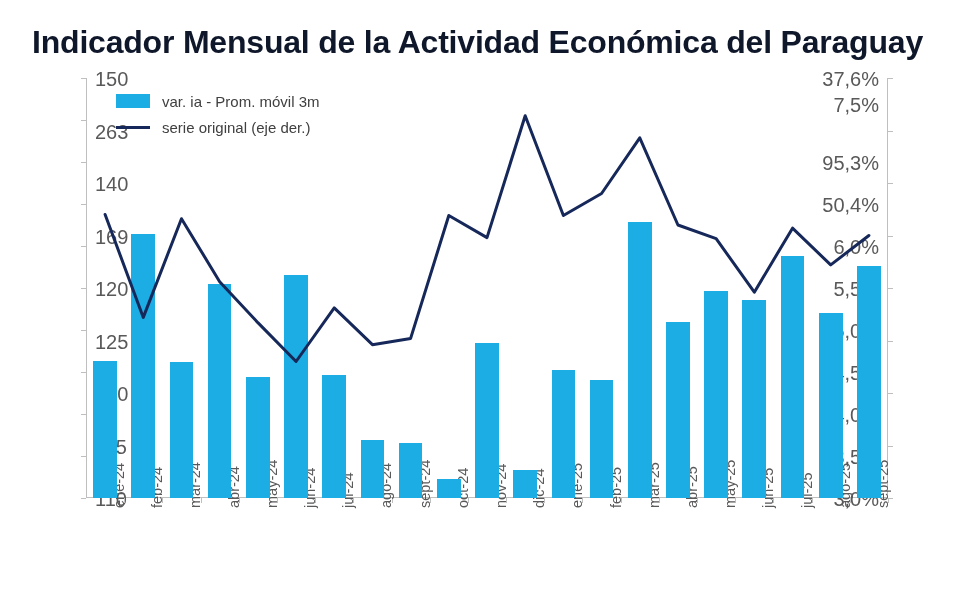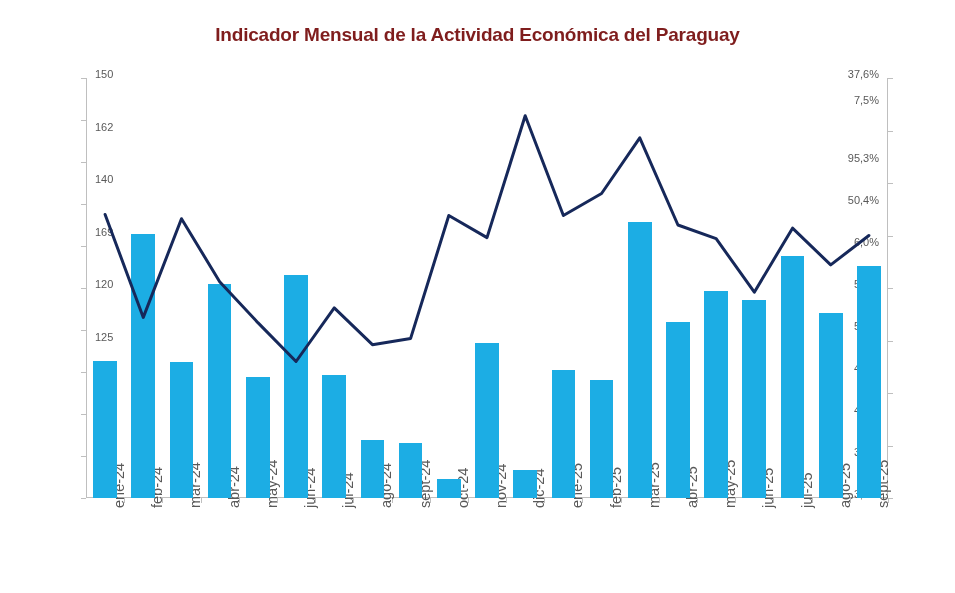--- a/index.html
+++ b/index.html
@@ -17,23 +17,23 @@
     position: relative;
     width: 955px;
     height: 593px;
   }
   #chart-title {
     position: absolute;
     top: 24px;
     left: 0;
     width: 955px;
     text-align: center;
-    font-size: 19px;
+    font-size: 32px;
     font-weight: bold;
-    color: #7f1d1d;
+    color: #0f172a;
     letter-spacing: -0.2px;
   }
   
   #plot {
     position: absolute;
     left: 86px;
     top: 78px;
     width: 802px;
     height: 420px;
   }
@@ -75,21 +75,21 @@
   }
   .tick-mark-bottom {
     position: absolute;
     bottom: -5px;
     width: 1px;
     height: 5px;
     background: #bfbfbf;
   }
   .ytick-label {
     position: absolute;
-    font-size: 11px;
+    font-size: 20px;
     color: #595959;
     text-align: right;
     white-space: nowrap;
   }
   .ytick-label.left {
     right: 9px;
     width: 70px;
   }
   .ytick-label.right {
     left: 9px;
@@ -190,21 +190,21 @@
         <div class="ytick-label right" style="top: 305px;">120</div>
         <div class="tick-mark-right" style="top: 262.5px;"></div>
         <div class="ytick-label right" style="top: 252.5px;">125</div>
         <div class="tick-mark-right" style="top: 210px;"></div>
         <div class="ytick-label right" style="top: 200px;">120</div>
         <div class="tick-mark-right" style="top: 157.5px;"></div>
         <div class="ytick-label right" style="top: 147.5px;">169</div>
         <div class="tick-mark-right" style="top: 105px;"></div>
         <div class="ytick-label right" style="top: 95px;">140</div>
         <div class="tick-mark-right" style="top: 52.5px;"></div>
-        <div class="ytick-label right" style="top: 42.5px;">162</div>
+        <div class="ytick-label right" style="top: 42.5px;">263</div>
         <div class="tick-mark-right" style="top: 0px;"></div>
         <div class="ytick-label right" style="top: -10px;">150</div>
       </div>
     <div id="xticks">
         <div class="tick-mark-bottom" style="left: 38.1905px;"></div>
         <div class="xtick-label" style="left: 25.0952px; top: 430px;">ene-24</div>
         <div class="tick-mark-bottom" style="left: 76.381px;"></div>
         <div class="xtick-label" style="left: 63.2857px; top: 430px;">feb-24</div>
         <div class="tick-mark-bottom" style="left: 114.571px;"></div>
         <div class="xtick-label" style="left: 101.476px; top: 430px;">mar-24</div>
@@ -267,14 +267,24 @@
         <div class="bar" style="left: 694.685px; top: 178.08px; width: 23.6781px; height: 241.92px;"></div>
         <div class="bar" style="left: 732.875px; top: 235.2px; width: 23.6781px; height: 184.8px;"></div>
         <div class="bar" style="left: 771.066px; top: 188.16px; width: 23.6781px; height: 231.84px;"></div>
       </div>
 
     <svg id="line-layer" viewBox="0 0 802 420" preserveAspectRatio="none">
       <polyline id="line-path" fill="none" stroke="#16285A" stroke-width="3" stroke-linejoin="round" stroke-linecap="round" points="19.10,136.50 57.29,239.40 95.48,140.70 133.67,203.70 171.86,244.65 210.05,283.50 248.24,229.95 286.43,266.70 324.62,260.40 362.81,137.55 401.00,159.60 439.19,37.80 477.38,137.55 515.57,115.50 553.76,59.85 591.95,147.00 630.14,160.65 668.33,214.20 706.52,150.15 744.71,186.90 782.90,157.50"></polyline>
     </svg>
   </div>
 
+  <div id="legend">
+    <div class="legend-row">
+      <span class="legend-swatch-bar"></span>
+      <span class="legend-text">var. ia - Prom. móvil 3m</span>
+    </div>
+    <div class="legend-row">
+      <span class="legend-swatch-line"></span>
+      <span class="legend-text">serie original (eje der.)</span>
+    </div>
+  </div>
 
 </div>
 
 </body></html>

